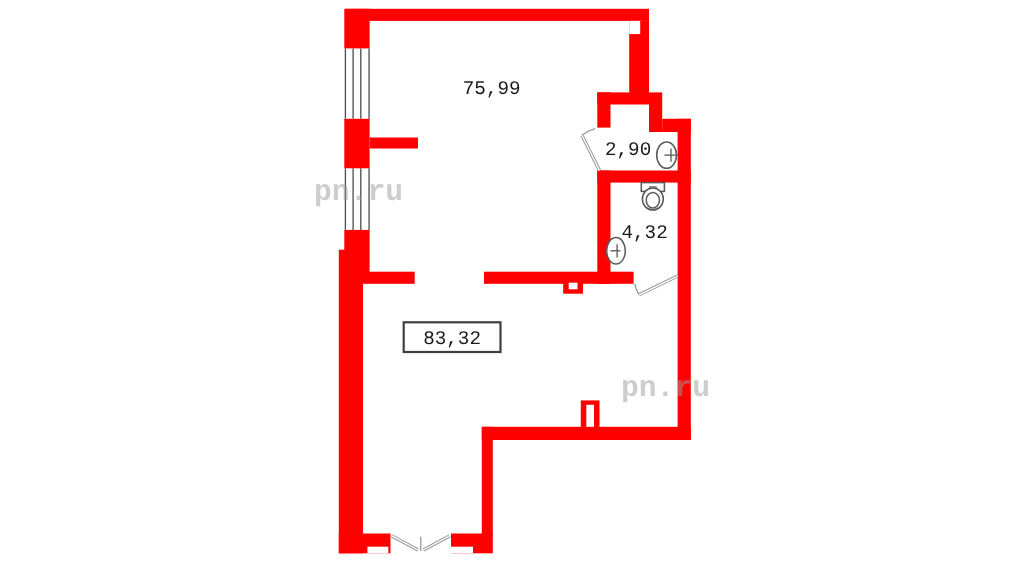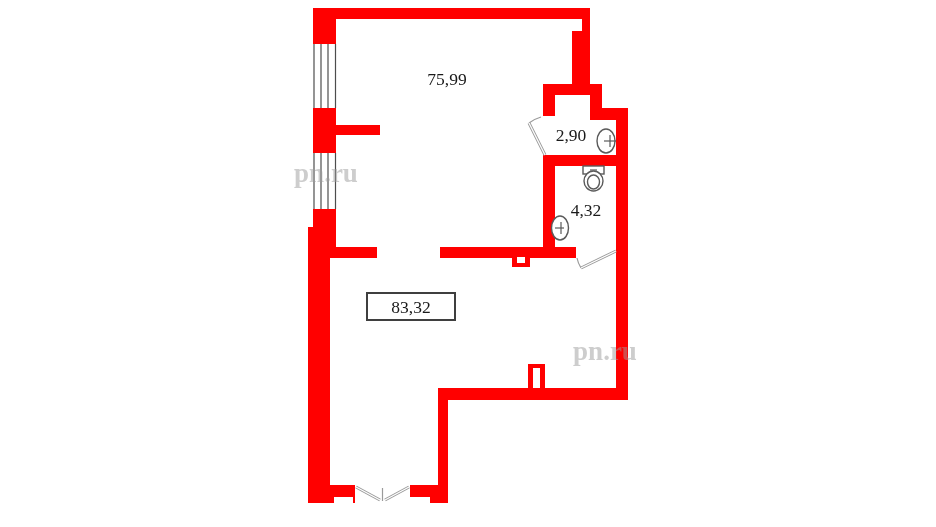--- a/index.html
+++ b/index.html
@@ -1,17 +1,17 @@
 <!DOCTYPE html>
 <html><head>
 <meta charset="utf-8">
 <style>
   html,body{margin:0;padding:0;background:#ffffff;}
   .stage{position:relative;width:936px;height:527px;background:#ffffff;overflow:hidden;
-         font-family:Liberation Serif, serif;}
+         font-family:Liberation Mono, monospace;}
   svg{display:block;}
   .walls{fill:#ff0000;}
   .cutout{fill:#ffffff;}
   .windows line{stroke:#4d4d4d;stroke-width:1.2;}
   .doorline{stroke:#9a9a9a;stroke-width:3;fill:none;}
   .doorcore{stroke:#ffffff;stroke-width:1.2;fill:none;}
   .doorarc{stroke:#9a9a9a;stroke-width:1.2;fill:none;}
   .fixture{stroke:#5a5a5a;stroke-width:1.4;fill:#ffffff;}
   .fixline{stroke:#5a5a5a;stroke-width:1.2;fill:none;}
   .arealabel{fill:#1a1a1a;font-size:17.5px;text-anchor:middle;}

